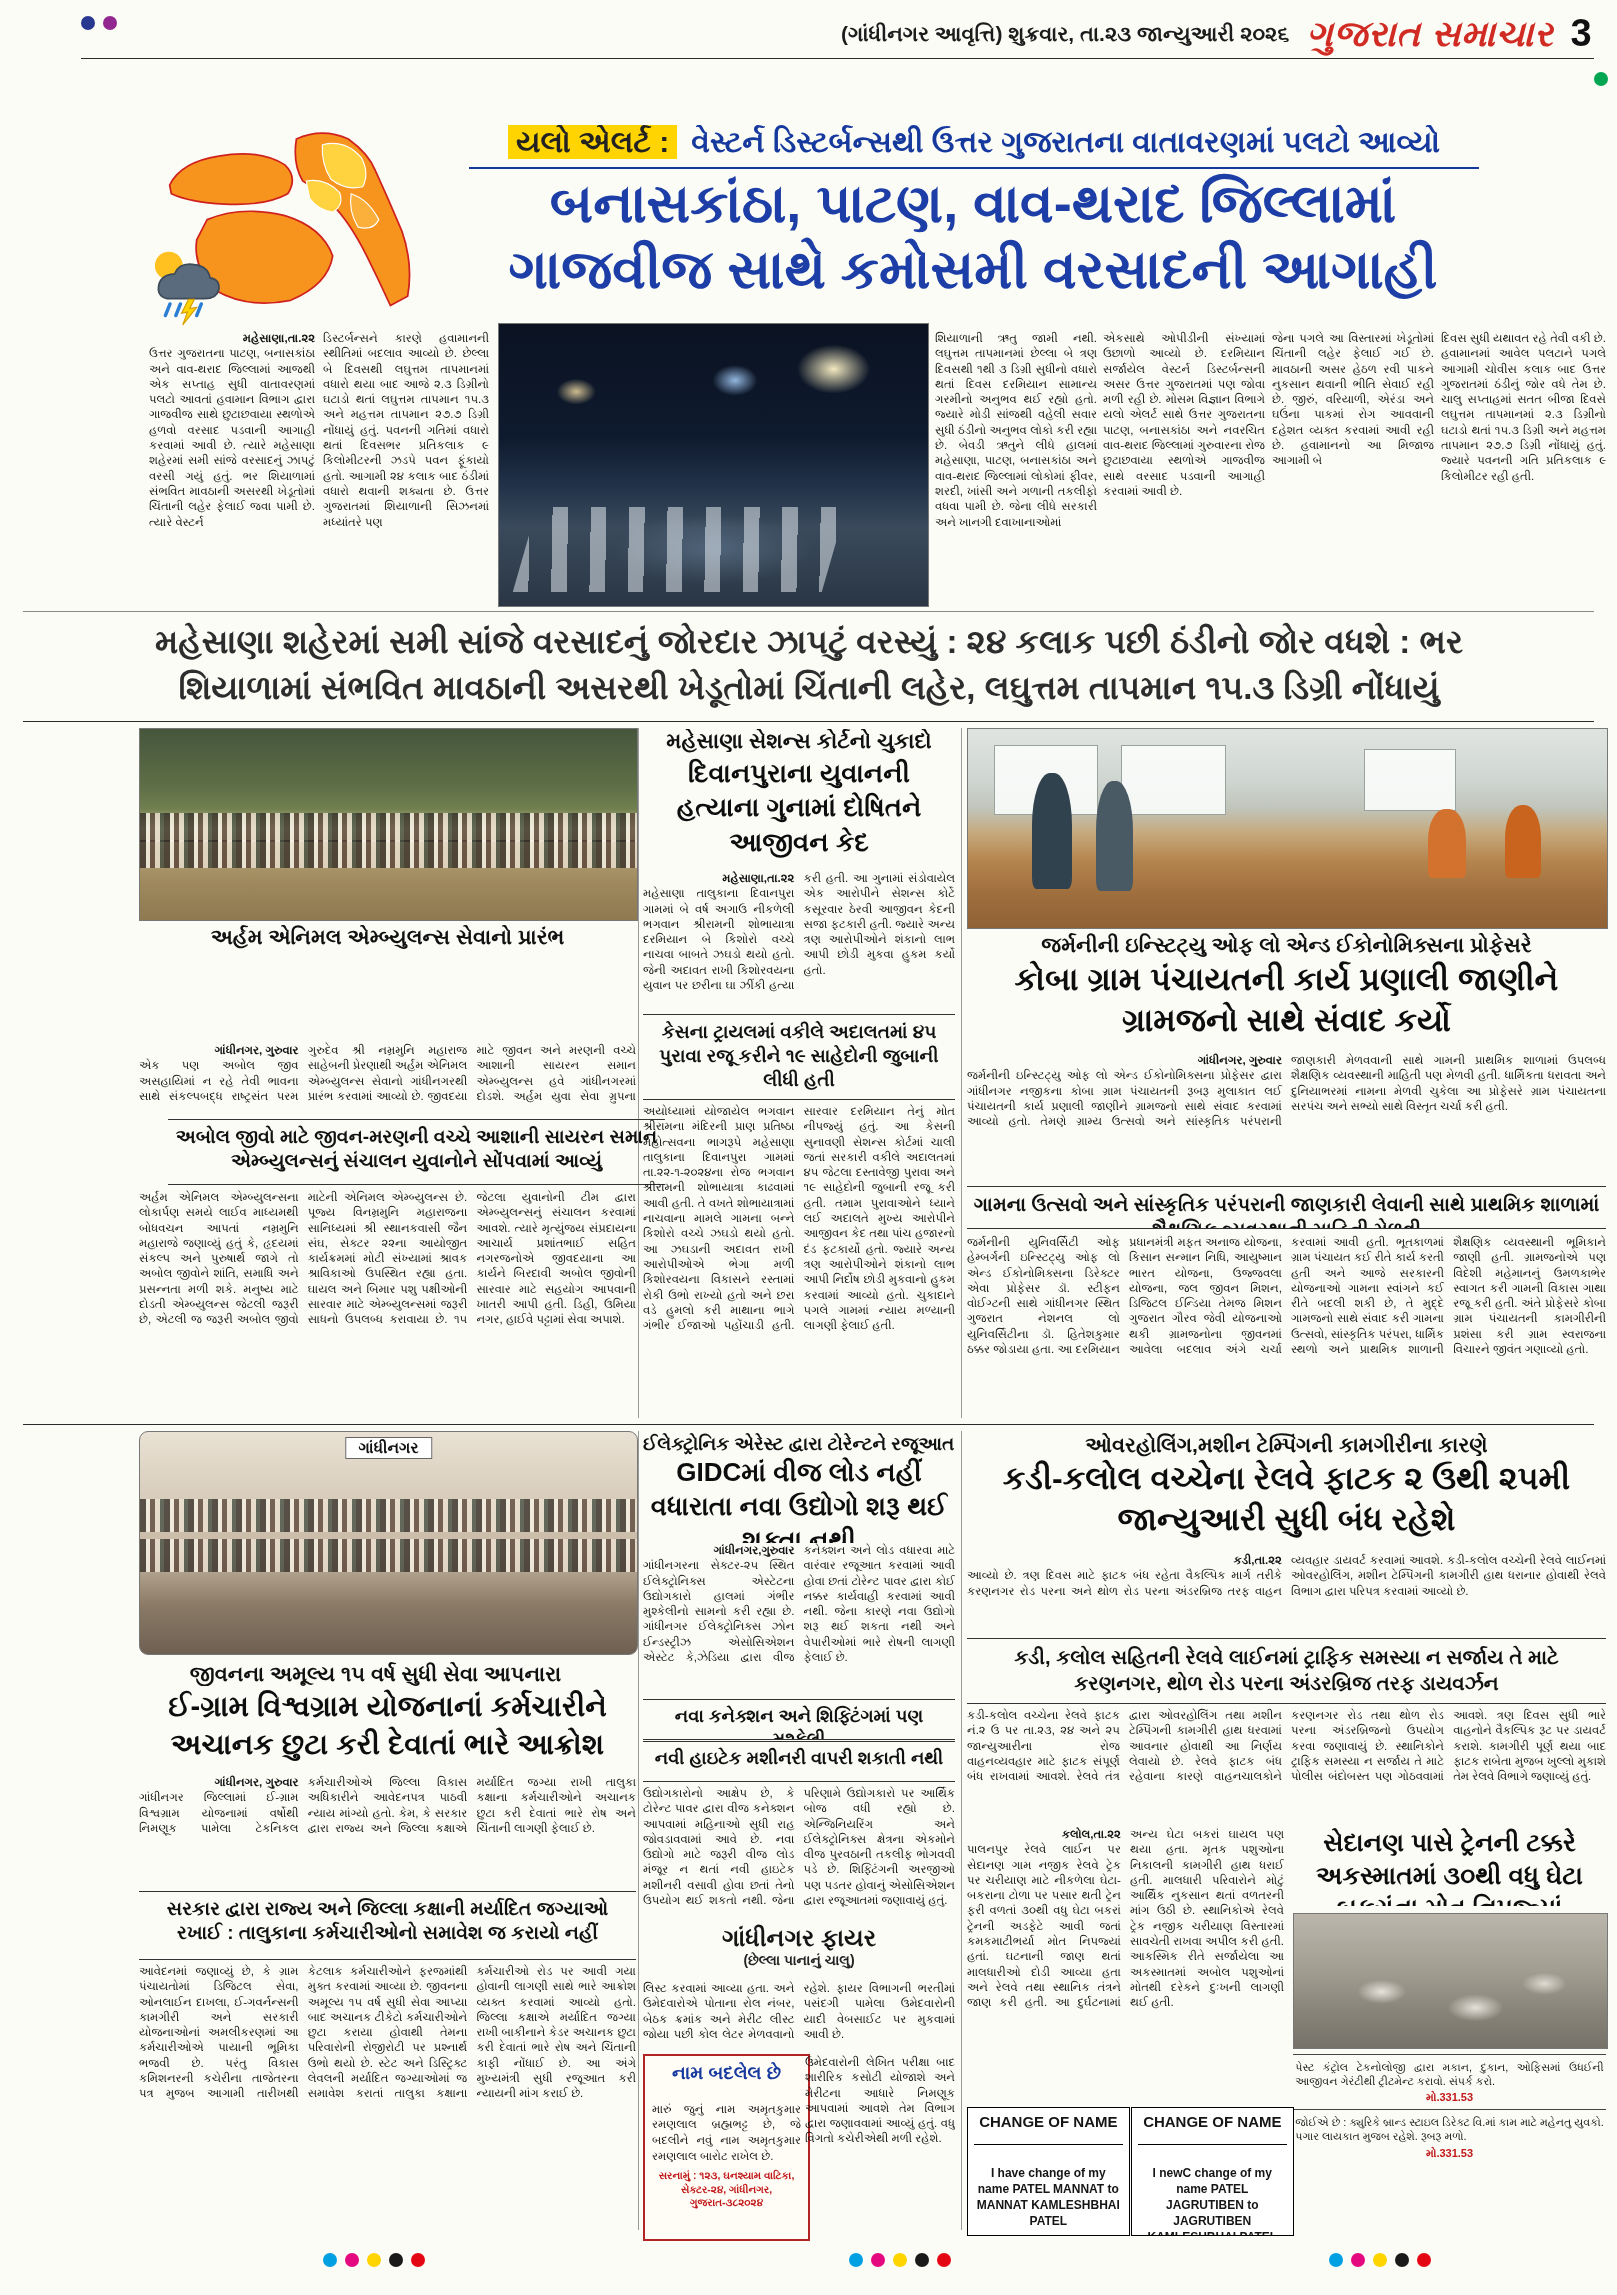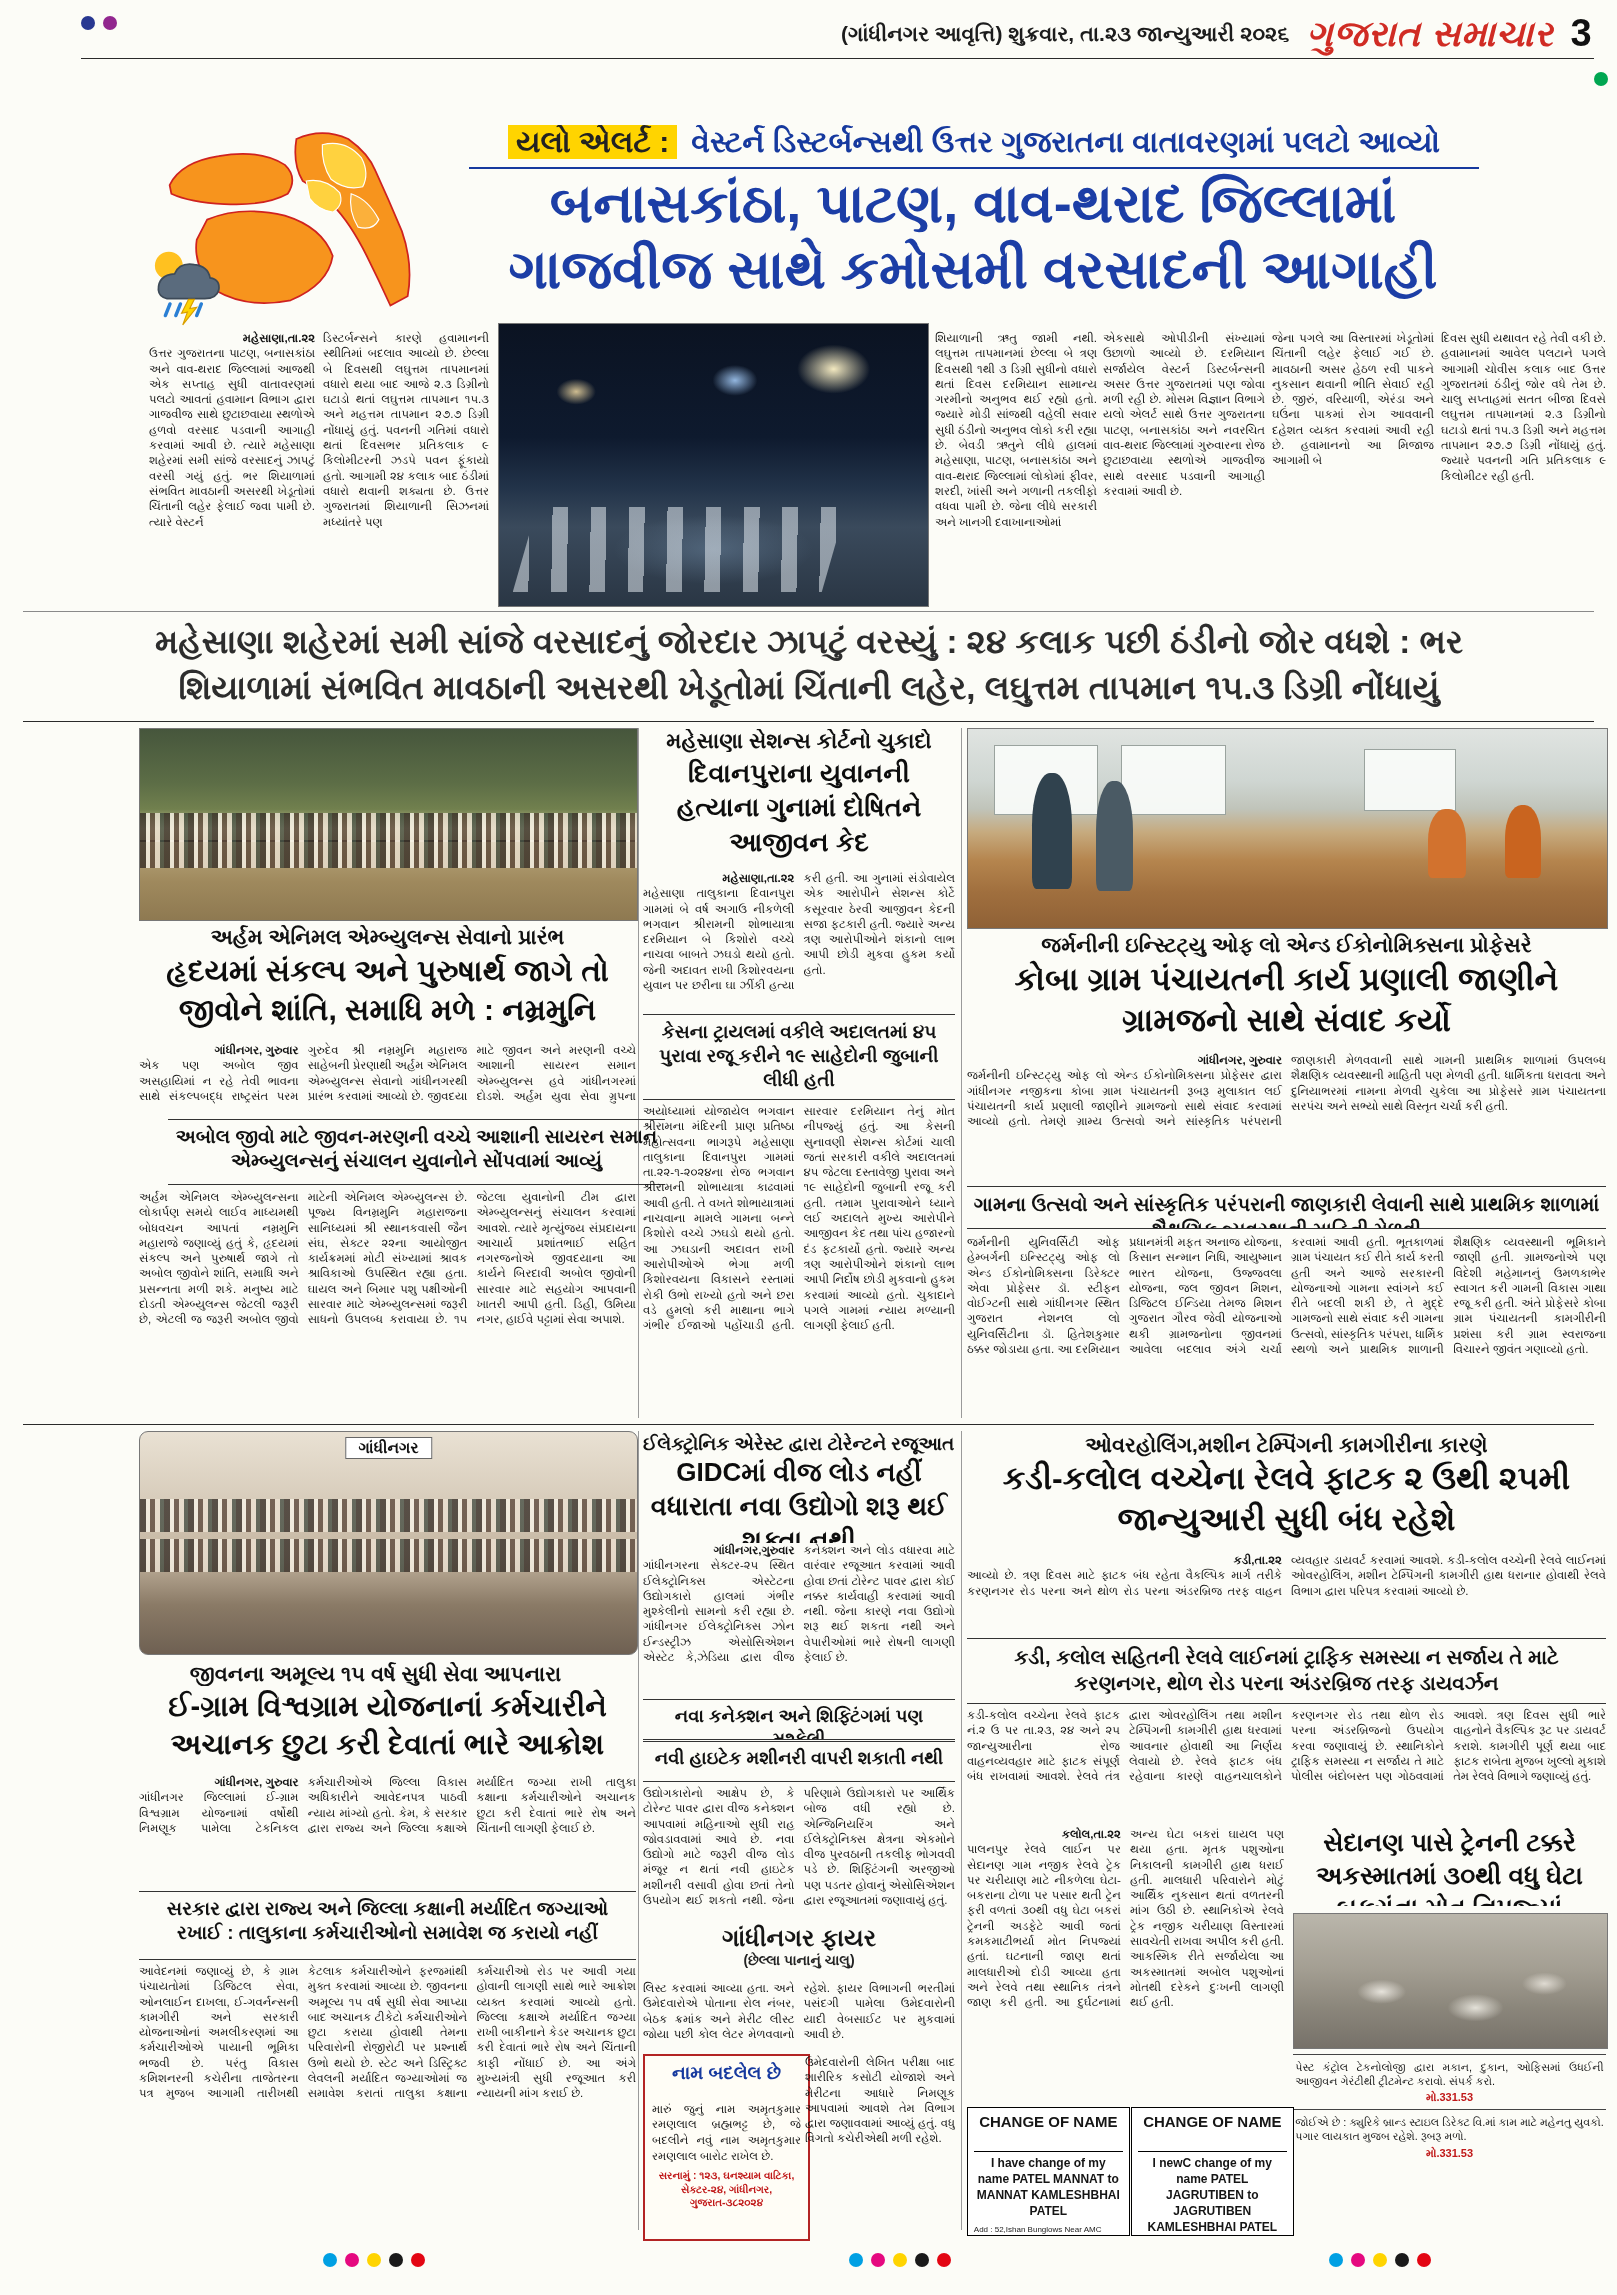--- a/index.html
+++ b/index.html
@@ -70,21 +70,21 @@
   .photo-cap{position:absolute;top:4.6px;left:50%;transform:translateX(-50%);background:#fff;
              border:0.6px solid #666;padding:1.2px 12.7px;font-weight:bold;font-size:15.6px;color:#111;}
 
   
   .namebox{position:absolute;border:2.3px double #b32424;background:#fffdf6;padding:5.8px 7px;
            text-align:center;overflow:hidden;}
   .namebox .nb-title{font-size:18.5px;font-weight:bold;color:#16399e;margin-bottom:17px;}
   .namebox .nb-body{font-size:11.6px;line-height:1.35;color:#111;text-align:justify;}
   .namebox .nb-addr{font-size:10.4px;line-height:1.3;color:#c01818;margin-top:5.8px;font-weight:bold;}
   .conbox{position:absolute;border:1.7px solid #000;background:#fff;padding:4.6px 5.8px;text-align:center;overflow:hidden;}
-  .conbox .cb-head{font-size:15px;font-weight:bold;border-bottom:1.2px solid #000;padding-bottom:21px;margin-bottom:3px;}
+  .conbox .cb-head{font-size:15px;font-weight:bold;border-bottom:1.2px solid #000;padding-bottom:14px;margin-bottom:20px;}
   .conbox .cb-body{font-size:12px;line-height:1.35;font-weight:bold;}
   .conbox .cb-addr{font-size:8px;line-height:1.3;margin-top:5.8px;color:#222;text-align:left;}
   .ad{border-top:1.2px solid #444;padding:4.6px 2.3px;font-size:11px;line-height:1.3;text-align:justify;}
   .ad .ad-phone{color:#c01818;font-weight:bold;display:block;text-align:center;margin-top:2.3px;}
   .fire-title{font-size:24px;font-weight:bold;text-align:center;}
   .fire-cont{font-size:14px;font-weight:bold;text-align:center;color:#222;}
   .reg-row{position:absolute;display:flex;}
 </style>
 </head>
 <body>
@@ -153,21 +153,20 @@
   <div class="rule-h" style="left:23px;right:23px;top:721px;"></div>
 
   <div class="vline" style="left:638px;top:728px;height:690px;"></div>
   <div class="vline" style="left:961px;top:728px;height:690px;"></div>
 
   <div class="photo photo-field" style="left:139px;top:728px;width:497px;height:191px;">
     <div class="crowd-row" style="top:44%;"></div>
     <div class="crowd-row" style="top:58%;"></div>
   </div>
   <div class="kicker" style="left:139px;top:925px;width:497px;">અર્હમ એનિમલ એમ્બ્યુલન્સ સેવાનો પ્રારંભ</div>
-  <div class="headline" style="left:139px;top:951px;width:497px;height:85px;font-size:30px;line-height:1.3;">હૃદયમાં સંકલ્પ અને પુરુષાર્થ જાગે તો જીવોને શાંતિ, સમાધિ મળે : નમ્રમુનિ</div>
   <div class="body-block body-text cols-3" style="left:139px;top:1042px;width:497px;height:73px;">
     <span class="dateline">ગાંધીનગર, ગુરુવાર</span>
     <span>એક પણ અબોલ જીવ અસહાયિમાં ન રહે તેવી ભાવના સાથે સંકલ્પબદ્ધ રાષ્ટ્રસંત પરમ ગુરુદેવ શ્રી નમ્રમુનિ મહારાજ સાહેબની પ્રેરણાથી અર્હમ એનિમલ એમ્બ્યુલન્સ સેવાનો ગાંધીનગરથી પ્રારંભ કરવામાં આવ્યો છે. જીવદયા માટે જીવન અને મરણની વચ્ચે આશાની સાયરન સમાન એમ્બ્યુલન્સ હવે ગાંધીનગરમાં દોડશે. અર્હમ યુવા સેવા ગ્રુપના યુવાનો દ્વારા જિલ્લાના અબોલ જીવો માટે આ સેવા શરૂ કરવામાં આવી છે.</span>
   </div>
   <div class="subhead" style="left:139px;top:1119px;width:490px;height:55px;margin-left:29px;">અબોલ જીવો માટે જીવન-મરણની વચ્ચે આશાની સાયરન સમાન એમ્બ્યુલન્સનું સંચાલન યુવાનોને સોંપવામાં આવ્યું</div>
   <div class="body-block body-text cols-3" style="left:139px;top:1189px;width:497px;height:229px;">અર્હમ એનિમલ એમ્બ્યુલન્સના લોકાર્પણ સમયે લાઈવ માધ્યમથી બોધવચન આપતાં નમ્રમુનિ મહારાજે જણાવ્યું હતું કે, હૃદયમાં સંકલ્પ અને પુરુષાર્થ જાગે તો અબોલ જીવોને શાંતિ, સમાધિ અને પ્રસન્નતા મળી શકે. મનુષ્ય માટે દોડતી એમ્બ્યુલન્સ જેટલી જરૂરી છે, એટલી જ જરૂરી અબોલ જીવો માટેની એનિમલ એમ્બ્યુલન્સ છે. પૂજ્ય વિનમ્રમુનિ મહારાજના સાનિધ્યમાં શ્રી સ્થાનકવાસી જૈન સંઘ, સેક્ટર ૨૨ના આયોજીત કાર્યક્રમમાં મોટી સંખ્યામાં શ્રાવક શ્રાવિકાઓ ઉપસ્થિત રહ્યા હતા. ઘાયલ અને બિમાર પશુ પક્ષીઓની સારવાર માટે એમ્બ્યુલન્સમાં જરૂરી સાધનો ઉપલબ્ધ કરાવાયા છે. ૧૫ જેટલા યુવાનોની ટીમ દ્વારા એમ્બ્યુલન્સનું સંચાલન કરવામાં આવશે. ત્યારે મૃત્યુંજય સંપ્રદાયના આચાર્ય પ્રશાંતભાઈ સહિત નગરજનોએ જીવદયાના આ કાર્યને બિરદાવી અબોલ જીવોની સારવાર માટે સહયોગ આપવાની ખાતરી આપી હતી. ડિહી, ઉમિયા નગર, હાઈવે પટ્ટામાં સેવા અપાશે.</div>
 
   <div class="kicker" style="left:643px;top:729px;width:312px;font-size:21.4px;">મહેસાણા સેશન્સ કોર્ટનો ચુકાદો</div>
   <div class="headline" style="left:643px;top:756px;width:312px;height:107px;font-size:26px;line-height:1.32;">દિવાનપુરાના યુવાનની હત્યાના ગુનામાં દોષિતને આજીવન કેદ</div>
   <div class="body-block body-text cols-2" style="left:643px;top:870px;width:312px;height:139px;">

